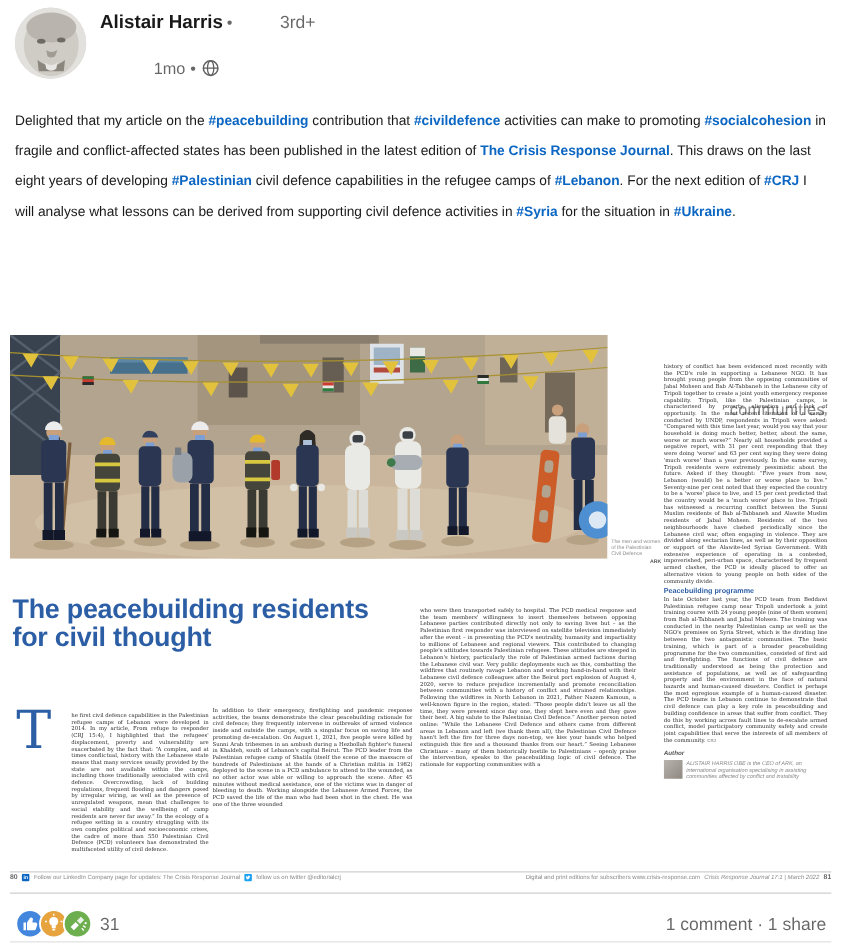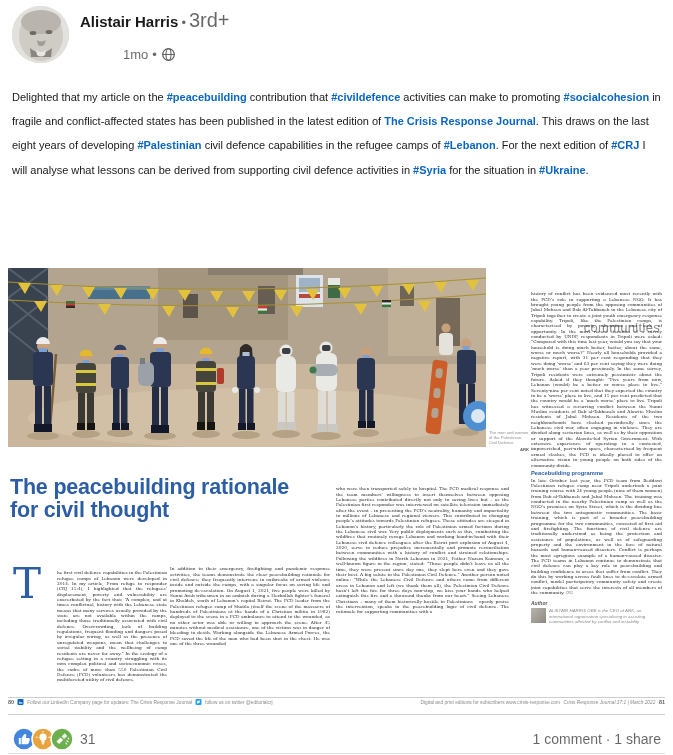--- a/index.html
+++ b/index.html
@@ -1,21 +1,21 @@
 <!DOCTYPE html>
 <html><head>
 <meta charset="utf-8">
 <style>
   html,body{margin:0;padding:0;background:#fff;}
   .post{position:relative;width:673px;height:755px;background:#fff;font-family:"Liberation Sans",sans-serif;overflow:hidden;}
 
   
   .avatar{position:absolute;left:12px;top:6px;width:57px;height:57px;border-radius:50%;overflow:hidden;background:#d8d6d2;}
   .name-row{position:absolute;left:80px;top:9px;font-size:15px;color:rgba(0,0,0,.9);font-weight:700;white-space:nowrap;}
-  .name-row .deg{font-weight:400;color:rgba(0,0,0,.6);font-size:20px;}
+  .name-row .deg{font-weight:400;color:rgba(0,0,0,.6);font-size:14px;margin-left:35px;}
   .name-row .sep{font-weight:400;color:rgba(0,0,0,.6);font-size:13px;margin:0 3px;}
   .headline{position:absolute;left:80px;top:30px;font-size:13px;color:rgba(0,0,0,.6);}
   .meta-row{position:absolute;left:80px;top:47px;font-size:13px;color:rgba(0,0,0,.6);display:flex;align-items:center;gap:4px;margin-left:43px;}
 
   
   .body-text{position:absolute;left:12px;top:85px;width:650px;font-size:11px;line-height:24.2px;color:rgba(0,0,0,.9);}
   .blue-link{color:#0a66c2;font-weight:600;cursor:pointer;}
 
   
   .journal{position:absolute;left:0;top:264px;width:673px;height:456px;background:#fff;cursor:pointer;}
@@ -292,21 +292,21 @@
     <div class="jcap">
       <div class="in">
         <span>The men and women of the Palestinian Civil Defence</span>
         <span class="credit">ARK</span>
       </div>
     </div>
 
     <div class="communities">communities</div>
 
     <div class="jtitle">
-      <div>The peacebuilding rationale</div>
+      <div>The peacebuilding residents</div>
       <div>for civil thought</div>
     </div>
 
 
     <div class="dropcap">T</div>
 
     <div class="colbox c1">
         <div class="in">he first civil defence capabilities in the Palestinian refugee camps of Lebanon were developed in 2014. In my article, From refuge to responder (CRJ 15:4), I highlighted that the refugees' displacement, poverty and vulnerability are exacerbated by the fact that: “A complex, and at times conflictual, history with the Lebanese state means that many services usually provided by the state are not available within the camps, including those traditionally associated with civil defence. Overcrowding, lack of building regulations, frequent flooding and dangers posed by irregular wiring, as well as the presence of unregulated weapons, mean that challenges to social stability and the wellbeing of camp residents are never far away.” In the ecology of a refugee setting in a country struggling with its own complex political and socioeconomic crises, the cadre of more than 550 Palestinian Civil Defence (PCD) volunteers has demonstrated the multifaceted utility of civil defence.</div>
       </div>
     <div class="colbox c2">

